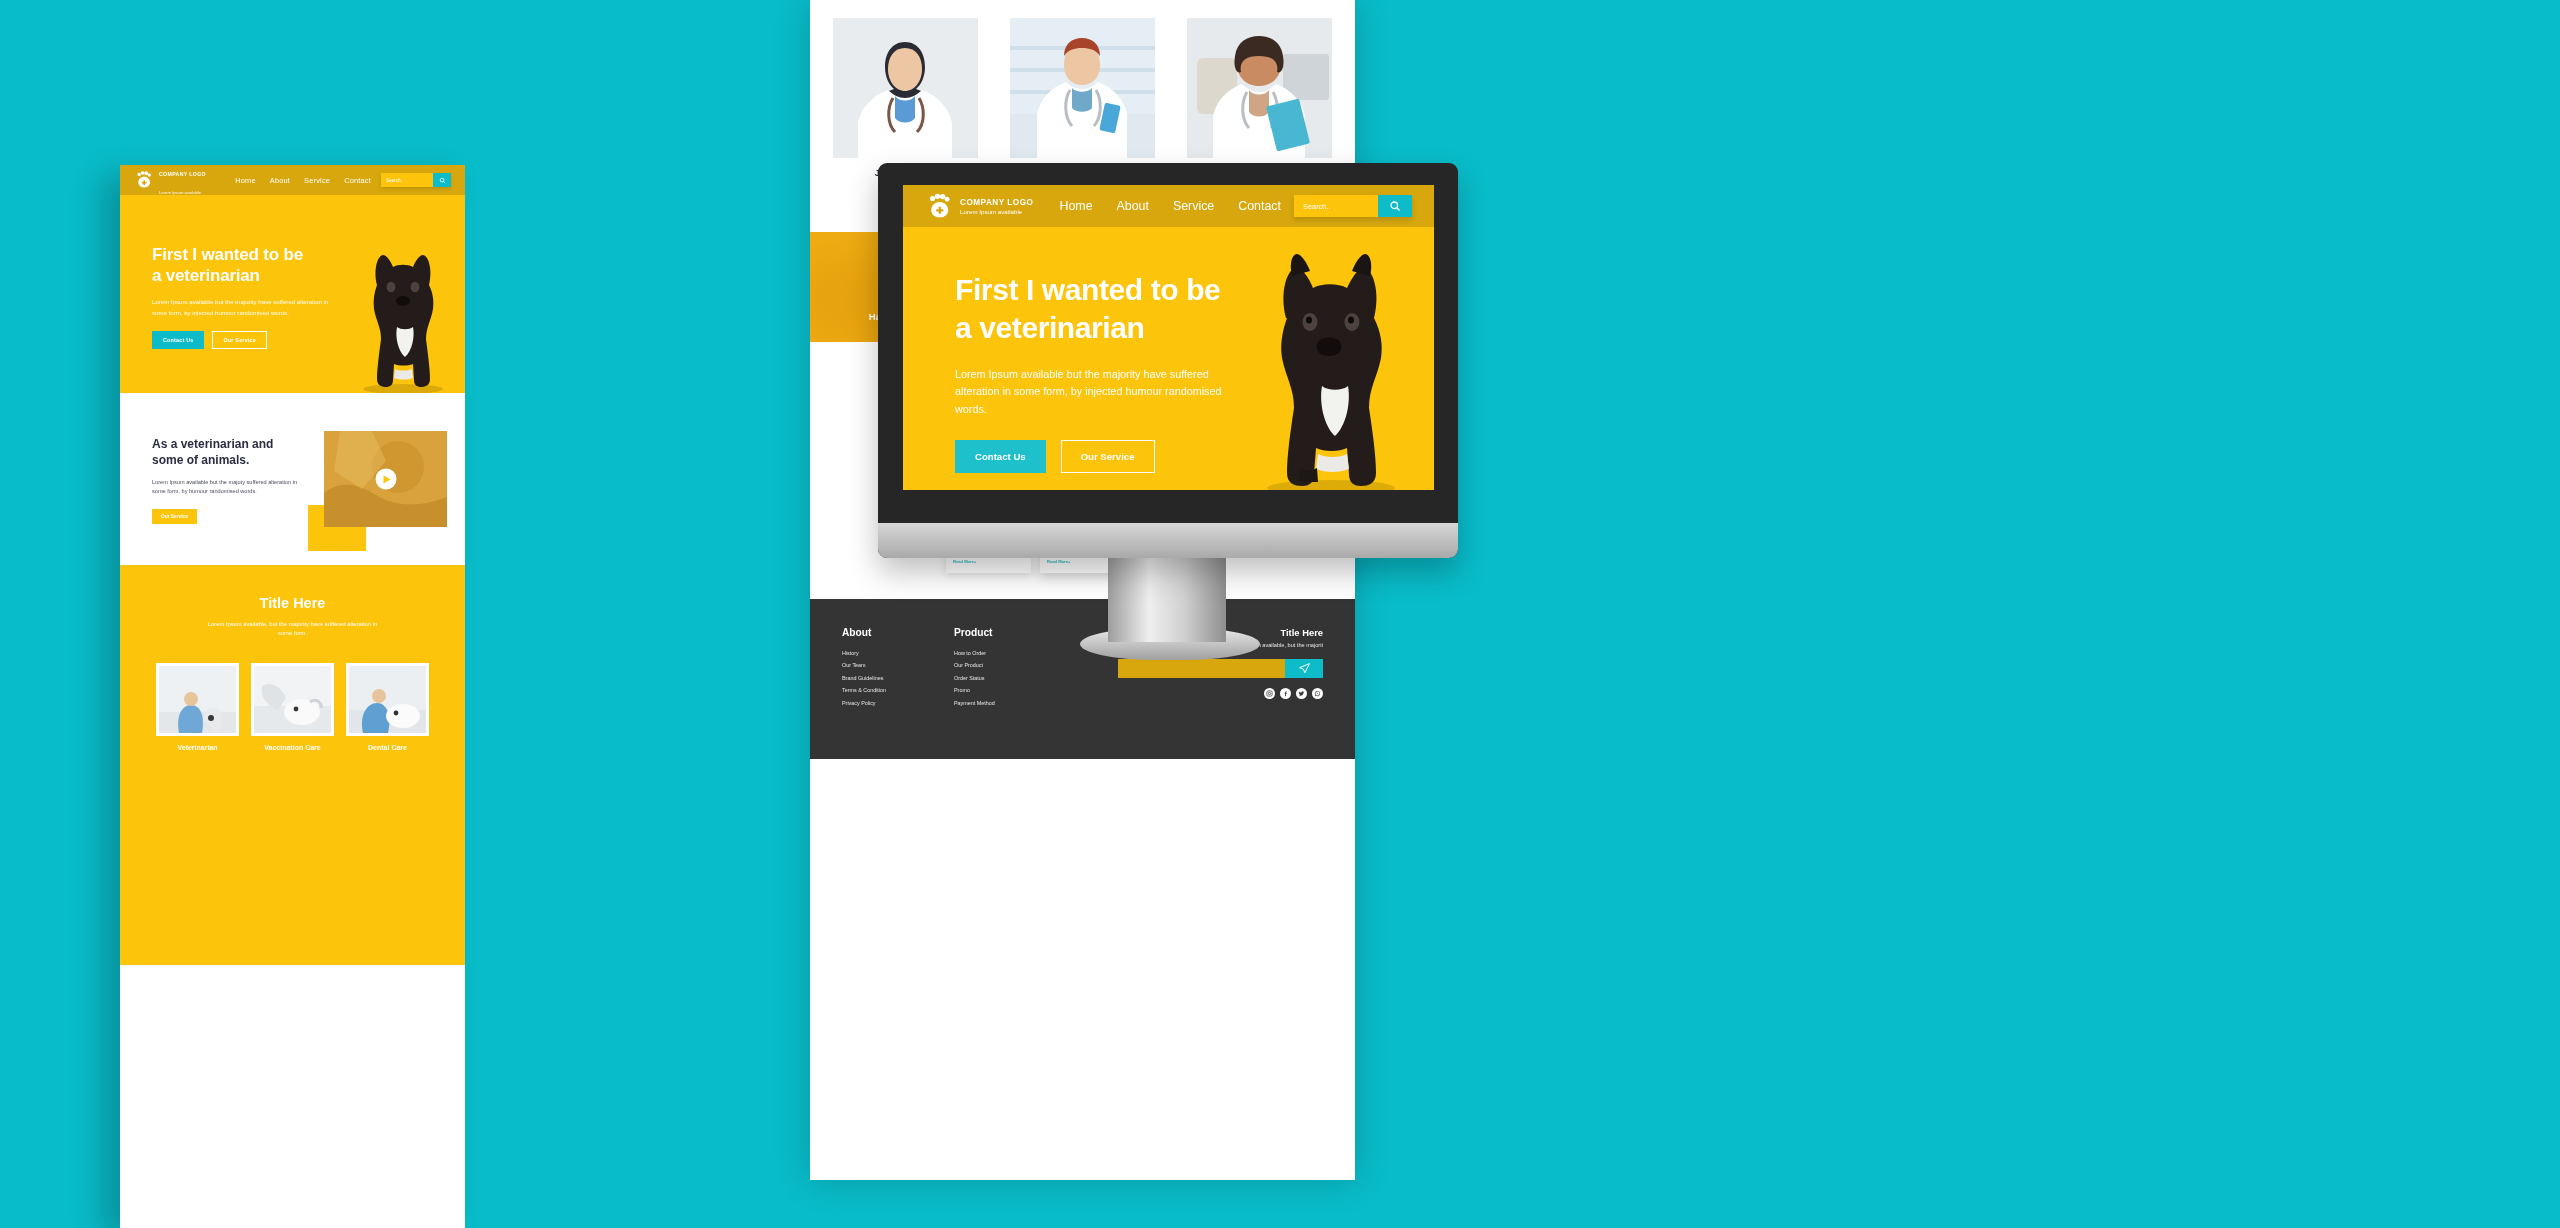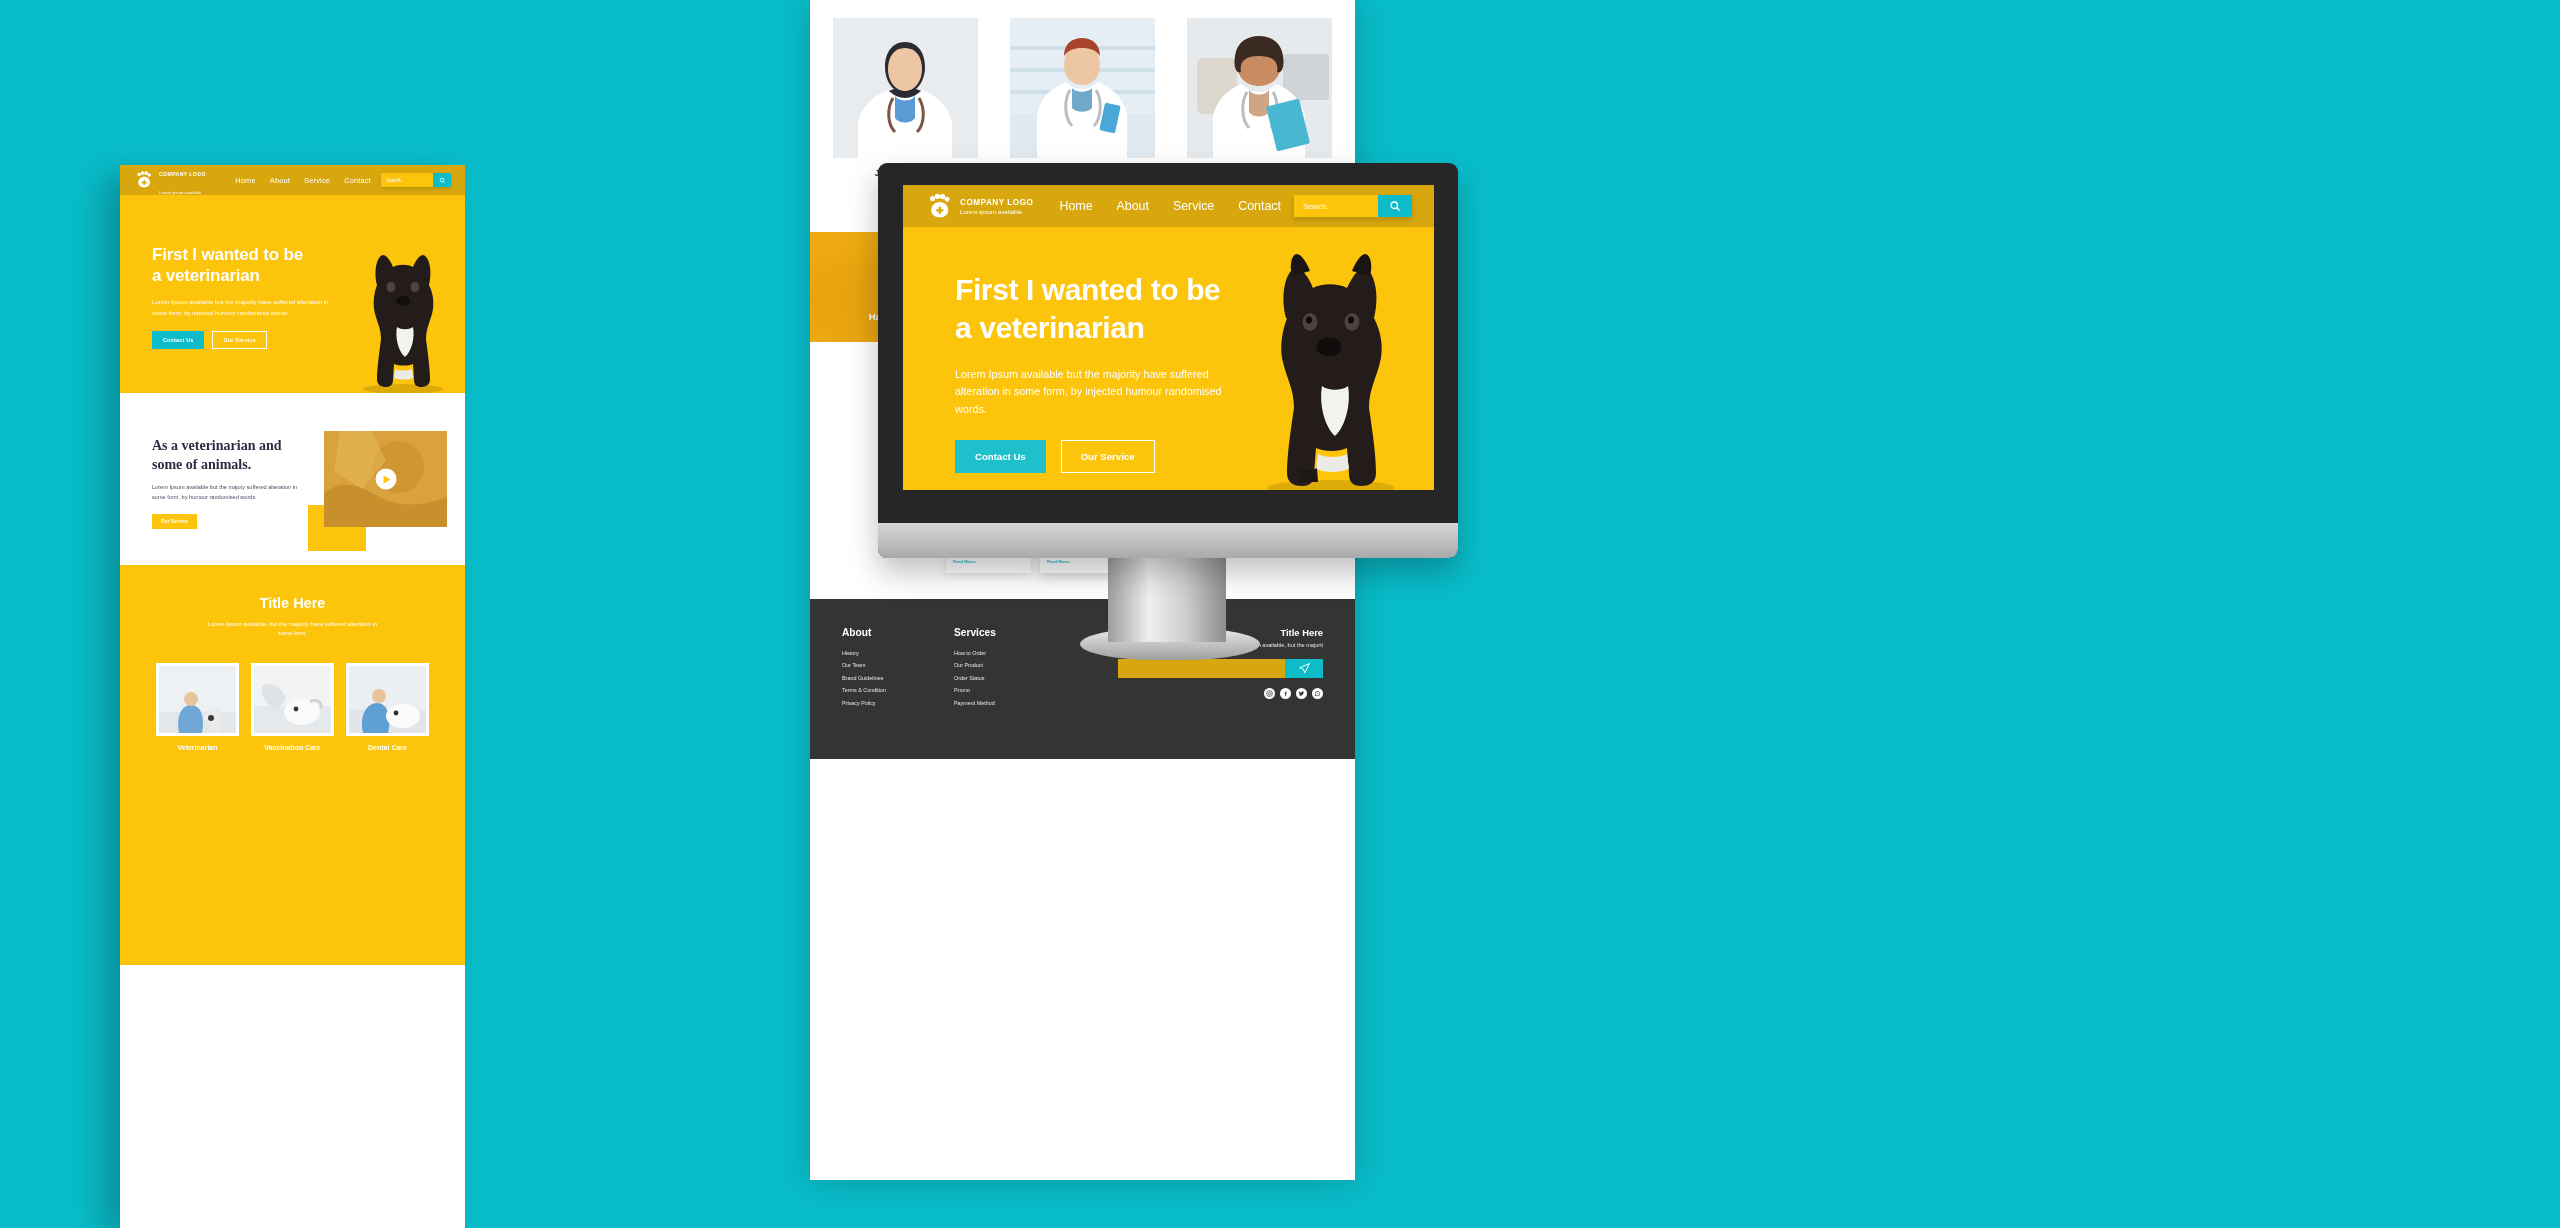--- a/index.html
+++ b/index.html
@@ -36,21 +36,21 @@
 
   .ml-hero { background:#fcc40b; height:198px; position:relative; padding:50px 0 0 32px; }
   .ml-hero h1 { color:#fff; font-size:17px; line-height:1.22; font-weight:700; letter-spacing:-.2px;}
   .ml-hero p { color:#fff; font-size:6.1px; line-height:1.65; margin-top:11px; width:185px; opacity:.97;}
   .ml-btns { display:flex; gap:8px; margin-top:13px; }
   .btn-solid { background:#0ebcc9; color:#fff; font-size:5.4px; font-weight:700; padding:6px 11px; letter-spacing:.2px;}
   .btn-ghost { border:1px solid #fff; color:#fff; font-size:5.4px; font-weight:700; padding:5px 10px; letter-spacing:.2px;}
   .dog-left { position:absolute; right:6px; bottom:0; width:112px; height:152px; }
 
   .ml-about { background:#fff; height:172px; padding:44px 0 0 32px; position:relative;}
-  .ml-about h2 { color:#2b2d42; font-size:14px; line-height:1.33; font-weight:700; width:160px;font-family:Liberation Serif, serif;}
+  .ml-about h2 { color:#2b2d42; font-size:12px; line-height:1.33; font-weight:700; width:160px;}
   .ml-about p { color:#4a4d63; font-size:5.6px; line-height:1.7; margin-top:9px; width:150px;}
   .ml-about .btn-y { display:inline-block; background:#fcc40b; color:#fff; font-size:4.8px; font-weight:700;
      padding:5px 9px; margin-top:12px;}
   .vidwrap { position:absolute; right:18px; top:38px; width:123px; height:96px; }
   .vidwrap .photo { position:absolute; inset:0; overflow:hidden;
      background:linear-gradient(135deg,#d8a23a,#f0c96a 40%,#c98e2c); }
   .vidwrap .accent { position:absolute; left:-16px; bottom:-24px; width:58px; height:46px; background:#fcc40b;}
   .play { position:absolute; left:50%; top:50%; transform:translate(-50%,-50%);
      width:21px;height:21px;border-radius:50%;background:#fff;display:flex;align-items:center;justify-content:center;}
   .play i { width:0;height:0;border-left:7px solid #fcc40b;border-top:4.5px solid transparent;border-bottom:4.5px solid transparent; margin-left:2px;}
@@ -523,21 +523,21 @@
           <h3>About</h3>
           <ul>
             <li>History</li>
             <li>Our Team</li>
             <li>Brand Guidelines</li>
             <li>Terms &amp; Condition</li>
             <li>Privacy Policy</li>
           </ul>
         </div>
         <div class="f-col">
-          <h3>Services</h3>
+          <h3>Product</h3>
           <ul>
             <li>How to Order</li>
             <li>Our Product</li>
             <li>Order Status</li>
             <li>Promo</li>
             <li>Payment Method</li>
           </ul>
         </div>
         <div class="f-right">
           <h3>Title Here</h3>

